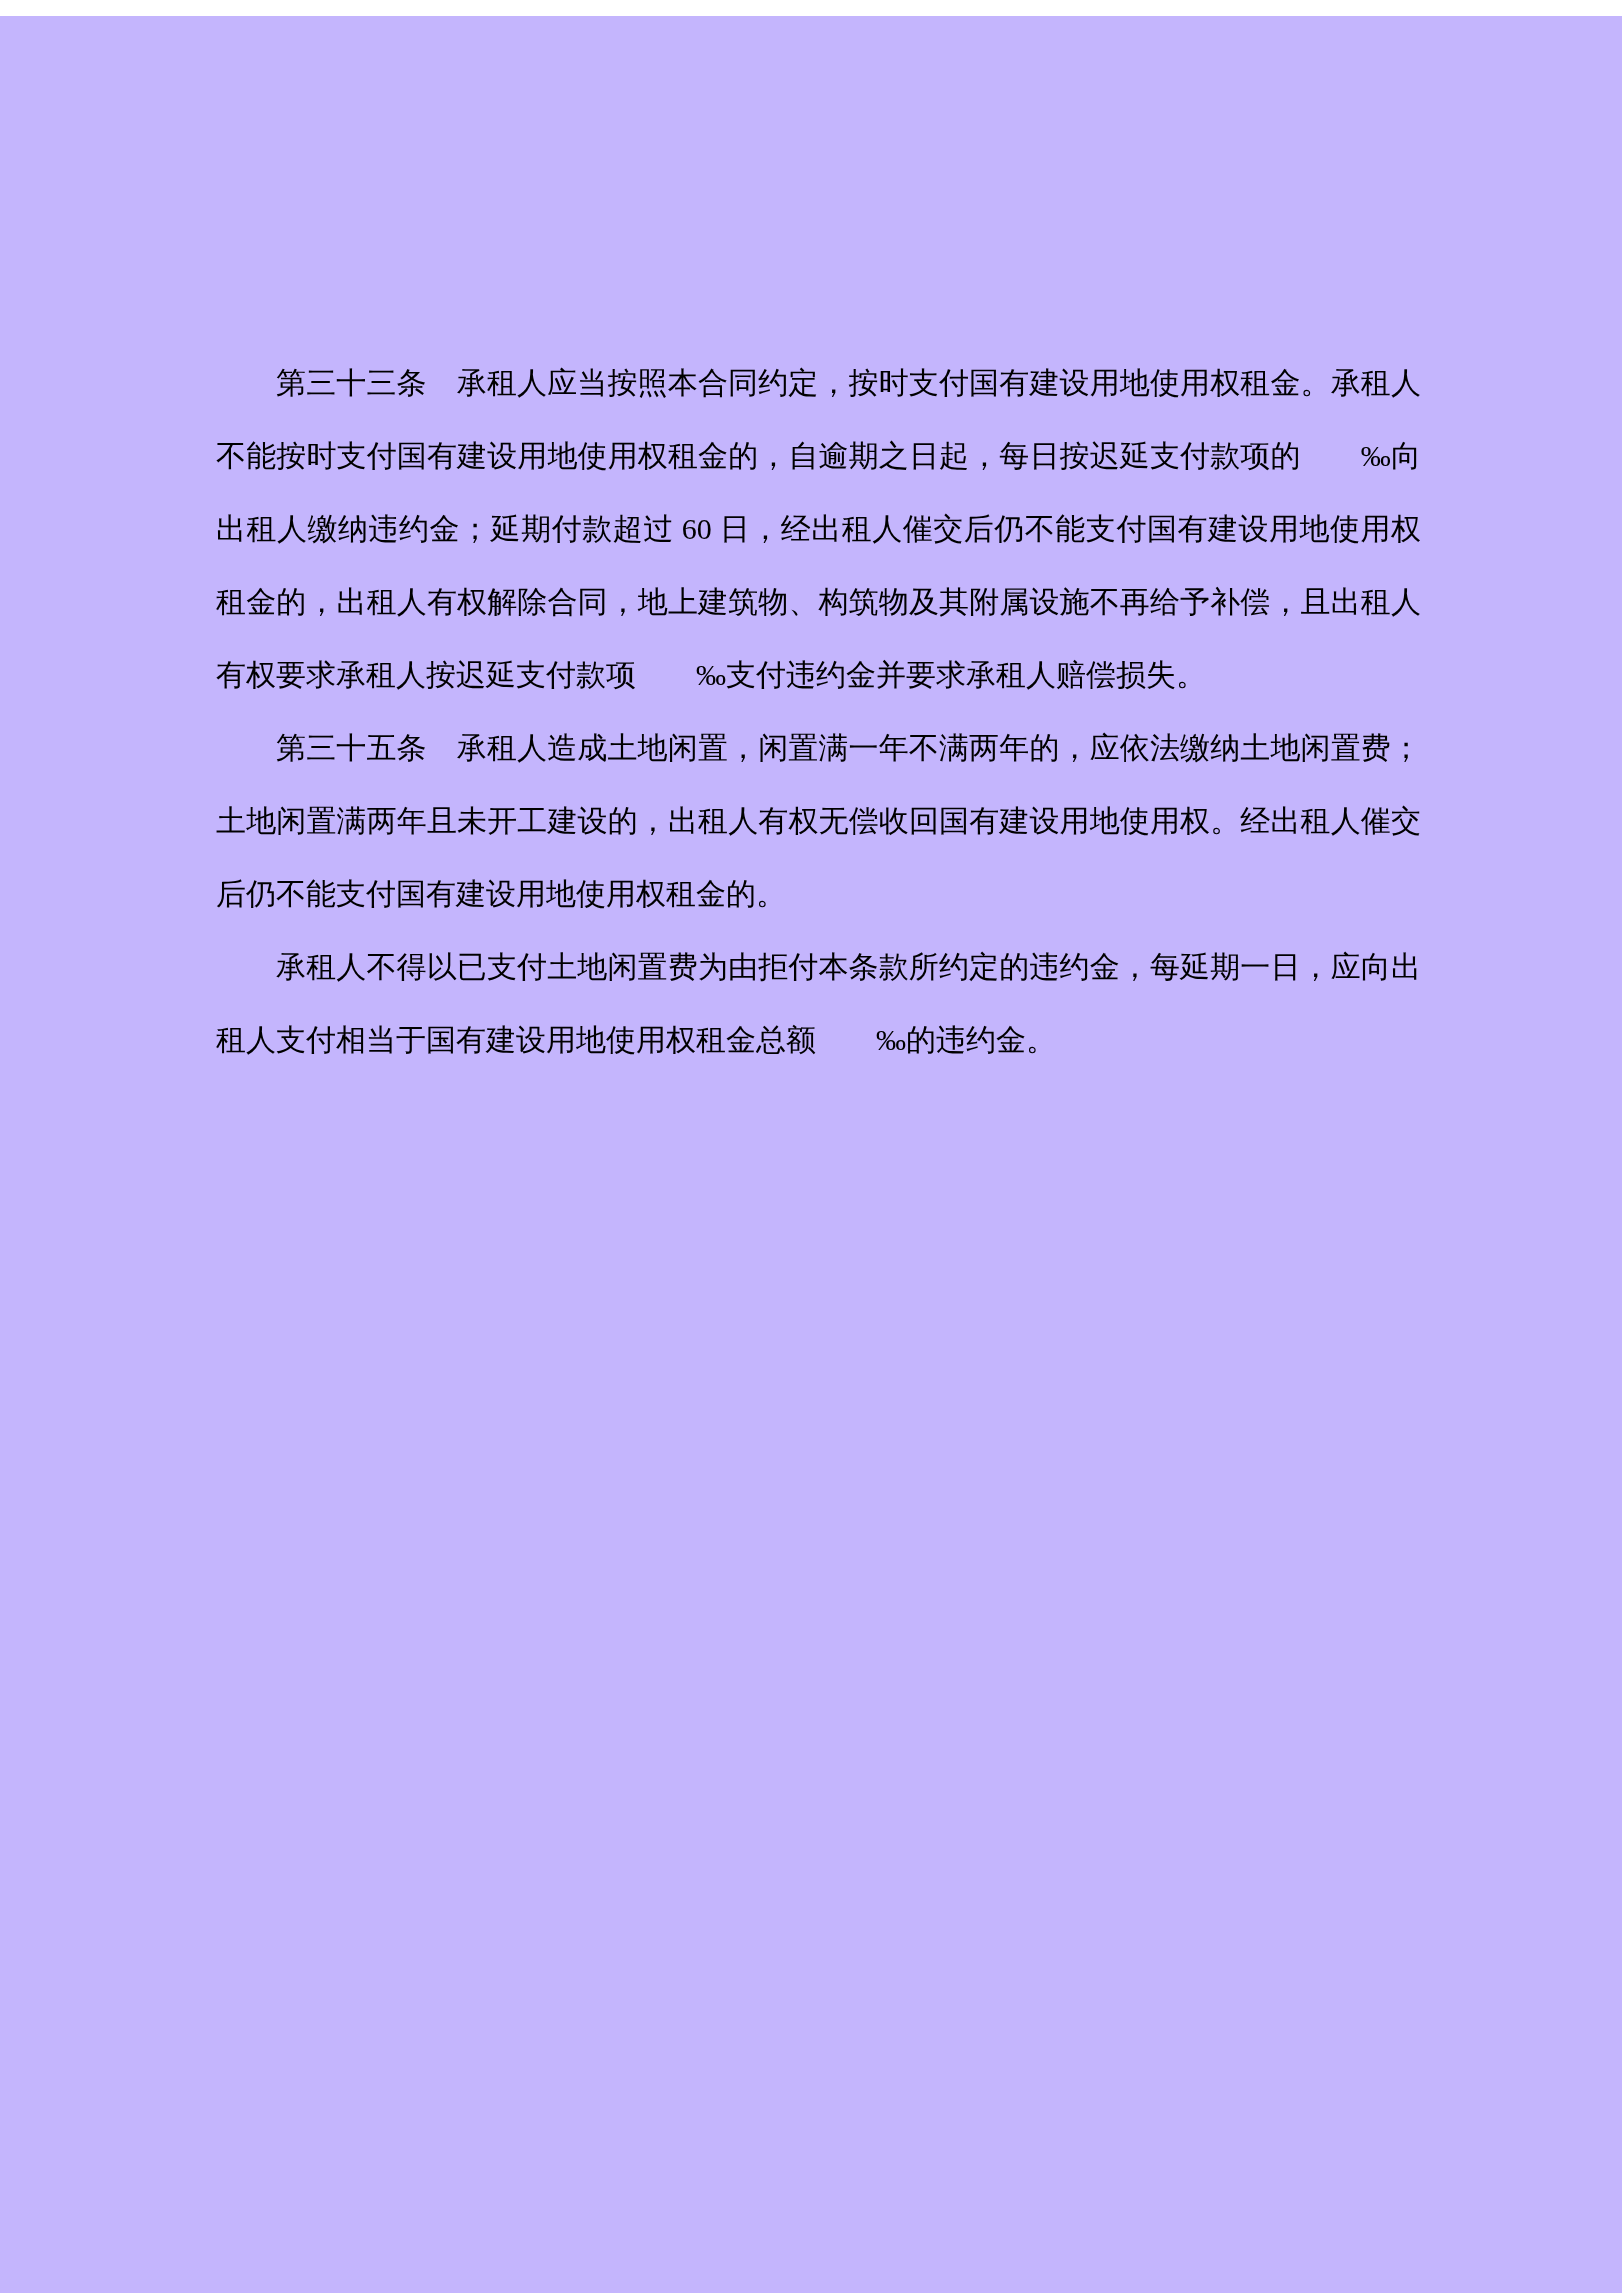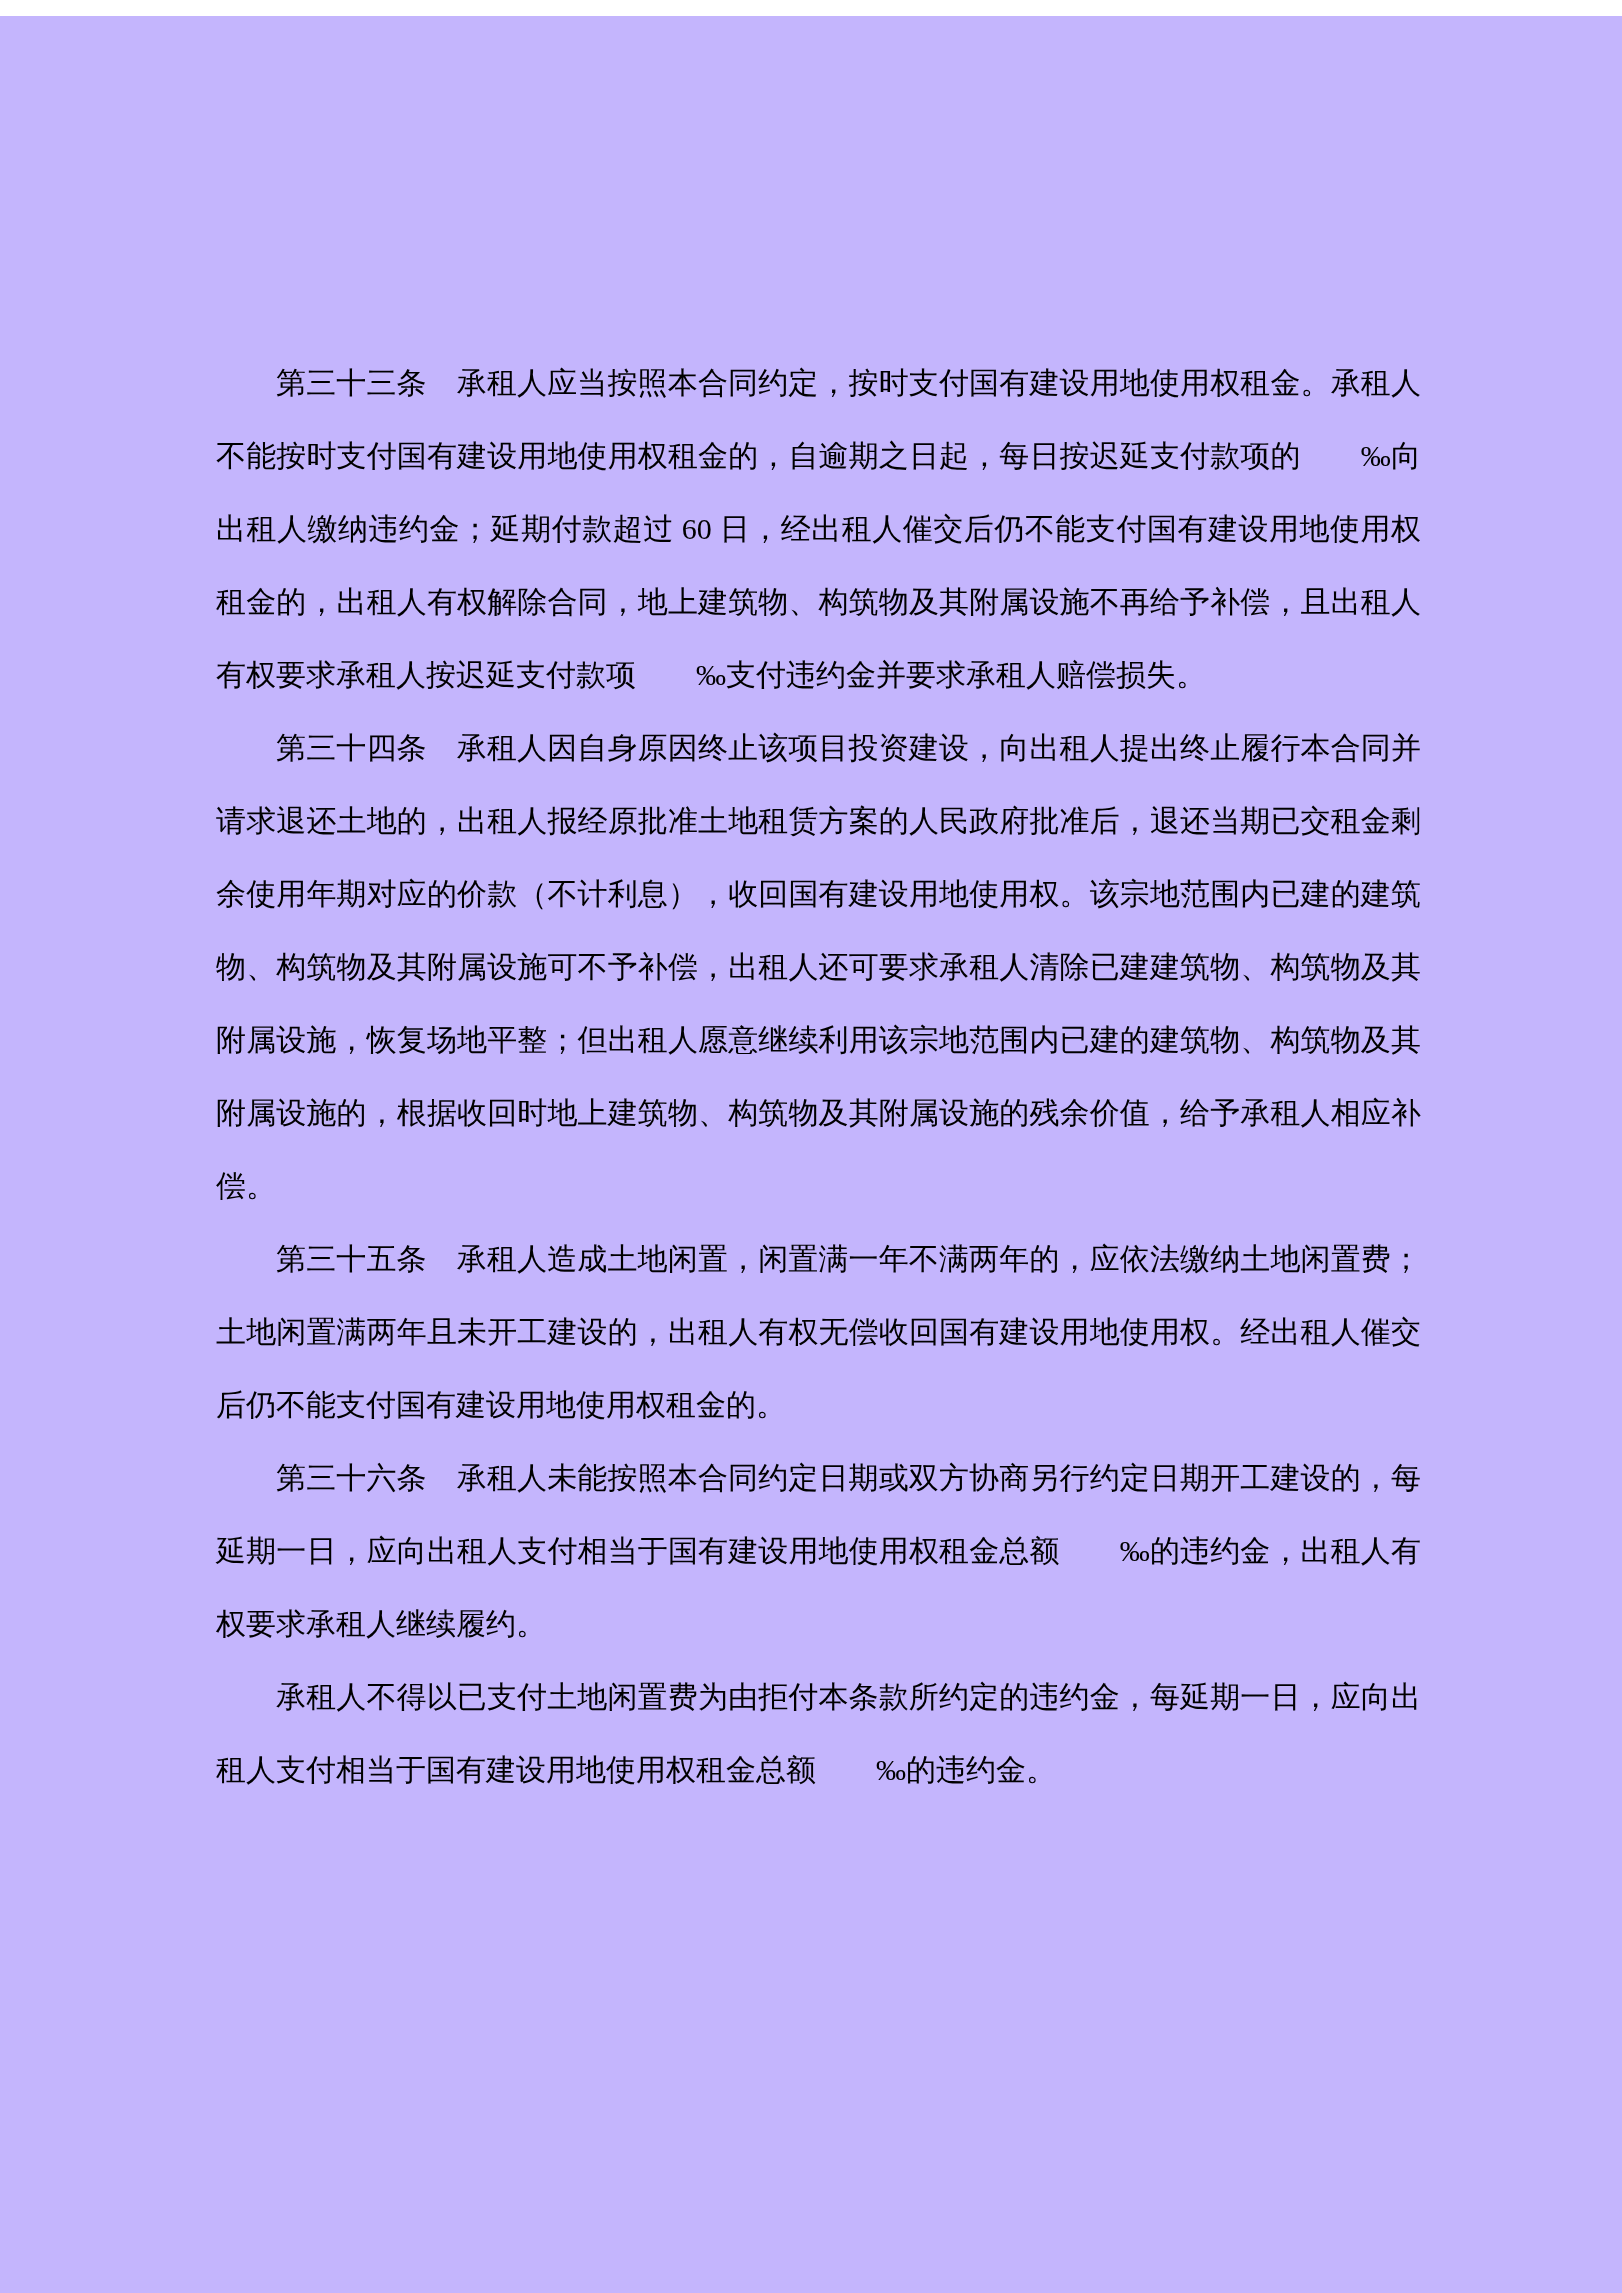--- a/index.html
+++ b/index.html
@@ -41,19 +41,17 @@
     word-break: break-all;
     font-kerning: none;
   }
 </style>
 </head>
 <body>
 
 <div class="page">
   <div class="text-block">
     <p>第三十三条　承租人应当按照本合同约定，按时支付国有建设用地使用权租金。承租人不能按时支付国有建设用地使用权租金的，自逾期之日起，每日按迟延支付款项的　　‰向出租人缴纳违约金；延期付款超过 60 日，经出租人催交后仍不能支付国有建设用地使用权租金的，出租人有权解除合同，地上建筑物、构筑物及其附属设施不再给予补偿，且出租人有权要求承租人按迟延支付款项　　‰支付违约金并要求承租人赔偿损失。</p>
-    <p>第三十四条　承租人因自身原因终止该项目投资建设，向出租人提出终止履行本合同并请求退还土地的，出租人报经原批准土地租赁方案的人民政府批准后，退还当期已交租金剩余使用年期对应的价款（不计利息），收回国有建设用地使用权。该宗地范围内已建的建筑物、构筑物及其附属设施可不予补偿，出租人还可要求承租人清除已建建筑物、构筑物及其附属设施，恢复场地平整；但出租人愿意继续利用该宗地范围内已建的建筑物、构筑物及其附属设施的，根据收回时地上建筑物、构筑物及其附属设施的残余价值，给予承租人相应补偿。</p>
     <p>第三十五条　承租人造成土地闲置，闲置满一年不满两年的，应依法缴纳土地闲置费；土地闲置满两年且未开工建设的，出租人有权无偿收回国有建设用地使用权。经出租人催交后仍不能支付国有建设用地使用权租金的。</p>
-    <p>第三十六条　承租人未能按照本合同约定日期或双方协商另行约定日期开工建设的，每延期一日，应向出租人支付相当于国有建设用地使用权租金总额　　‰的违约金，出租人有权要求承租人继续履约。</p>
     <p>承租人不得以已支付土地闲置费为由拒付本条款所约定的违约金，每延期一日，应向出租人支付相当于国有建设用地使用权租金总额　　‰的违约金。</p>
   </div>
 </div>
 
 
 </body></html>

